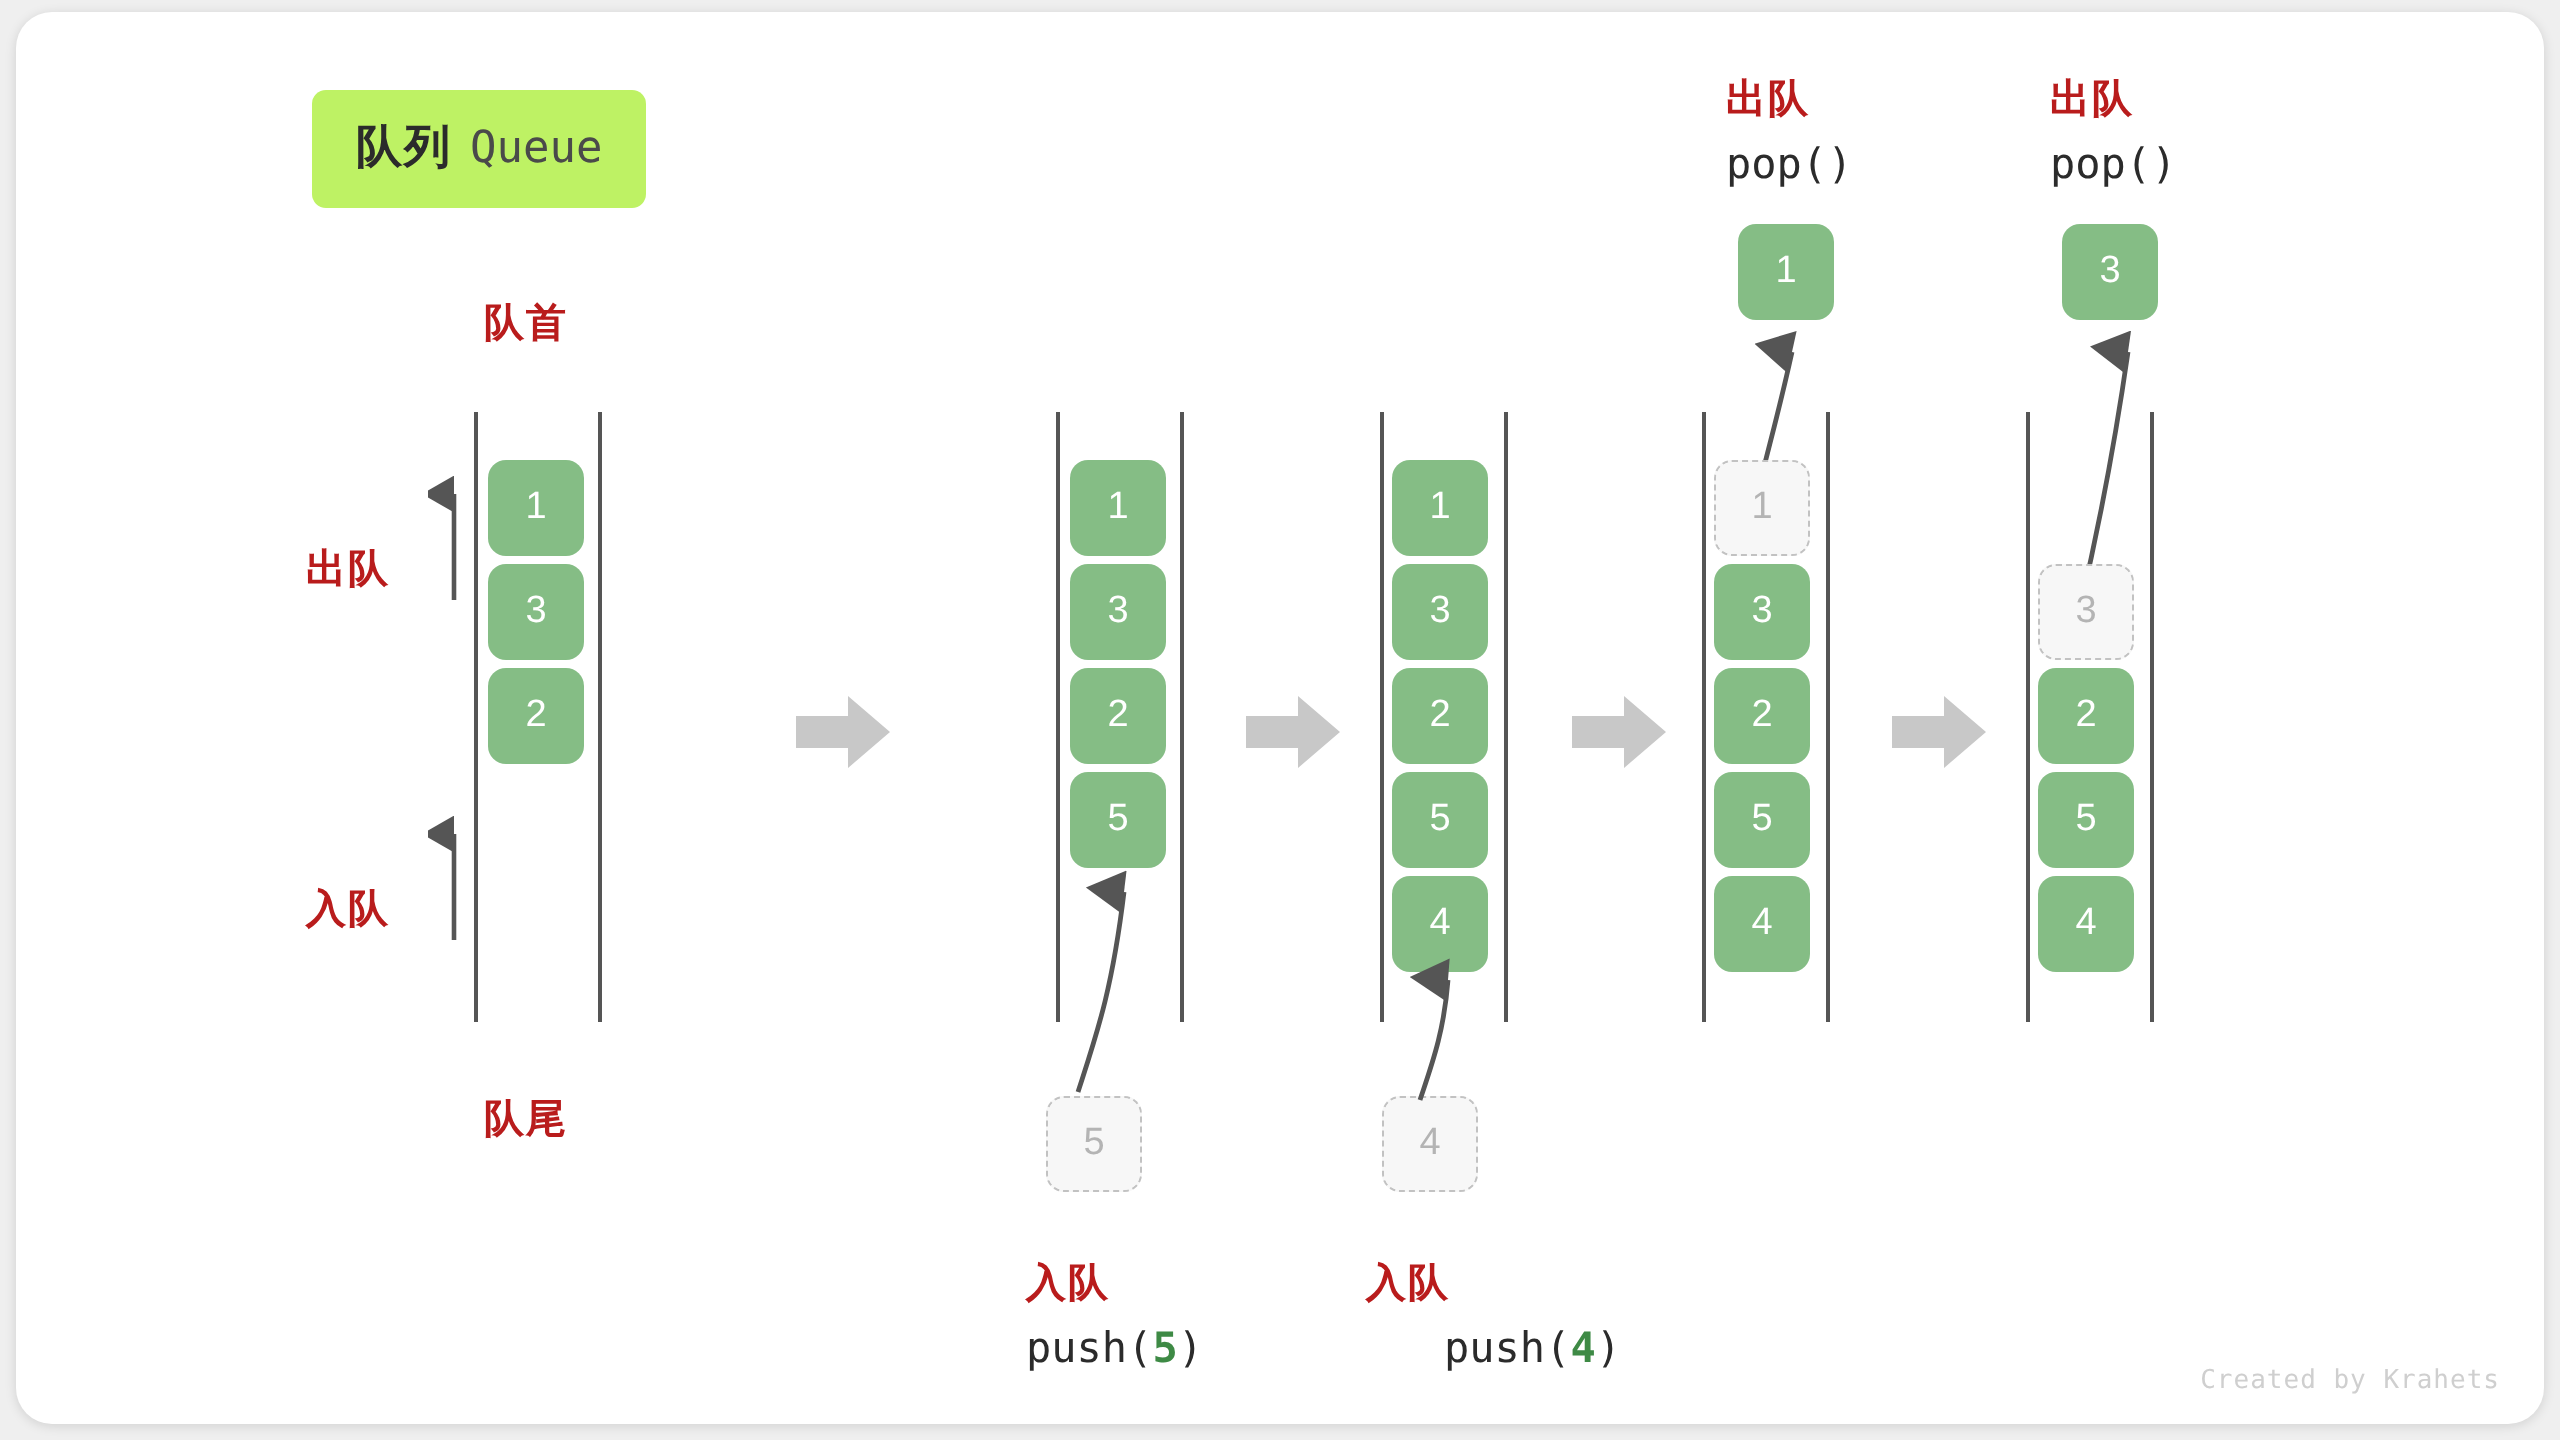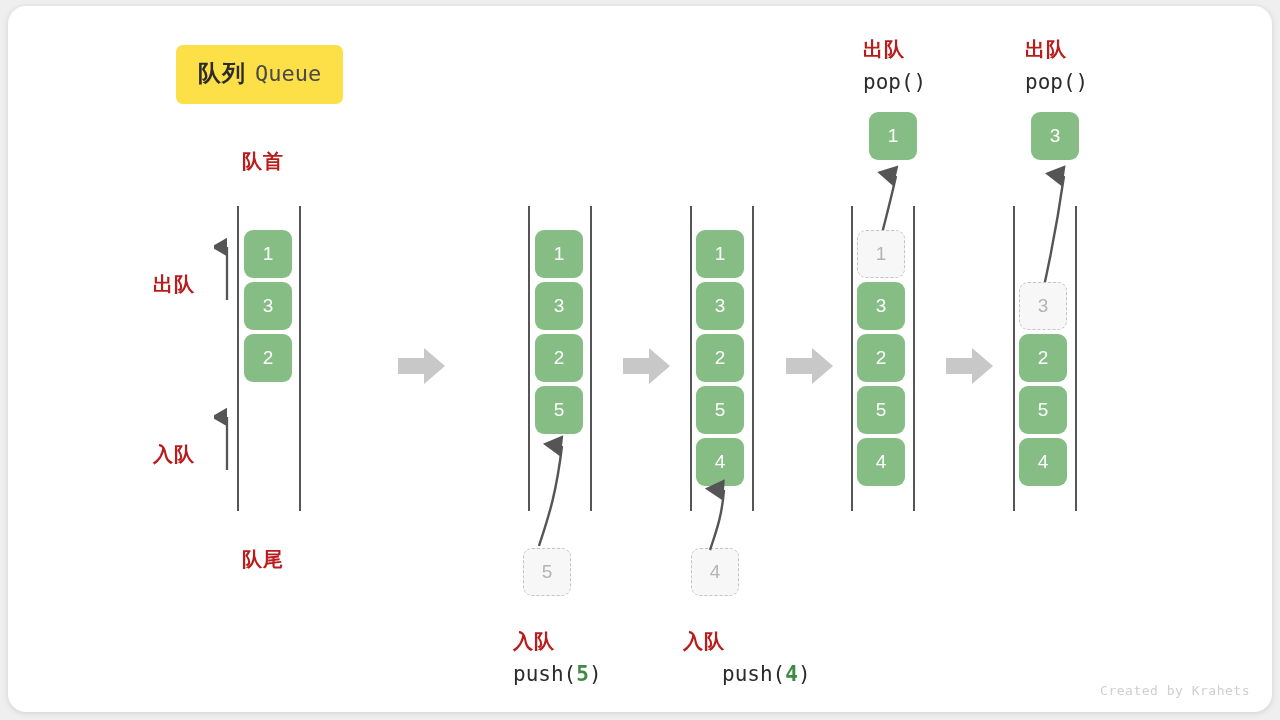--- a/index.html
+++ b/index.html
@@ -13,23 +13,23 @@
     position:absolute;left:8px;top:6px;
     width:1264px;height:706px;
     background:#ffffff;
     border-radius:18px;
     box-shadow:0 1px 6px rgba(0,0,0,0.13);
   }
   .stage{position:absolute;left:0;top:0;width:1264px;height:706px;}
 
   
   .title-badge{
-    position:absolute;left:168px;top:39px;
+    position:absolute;left:148px;top:39px;
     padding:13px 22px 15px 22px;
-    background:#fde047;border-radius:7px;
+    background:#bef264;border-radius:7px;
     white-space:nowrap;
   }
   .title-cn{
     font-size:23px;font-weight:bold;color:#2b2b2b;
     letter-spacing:1px;
   }
   .title-en{
     font-family:"DejaVu Sans Mono","Liberation Mono",monospace;
     font-size:22px;color:#4a4a4a;margin-left:9px;
   }

